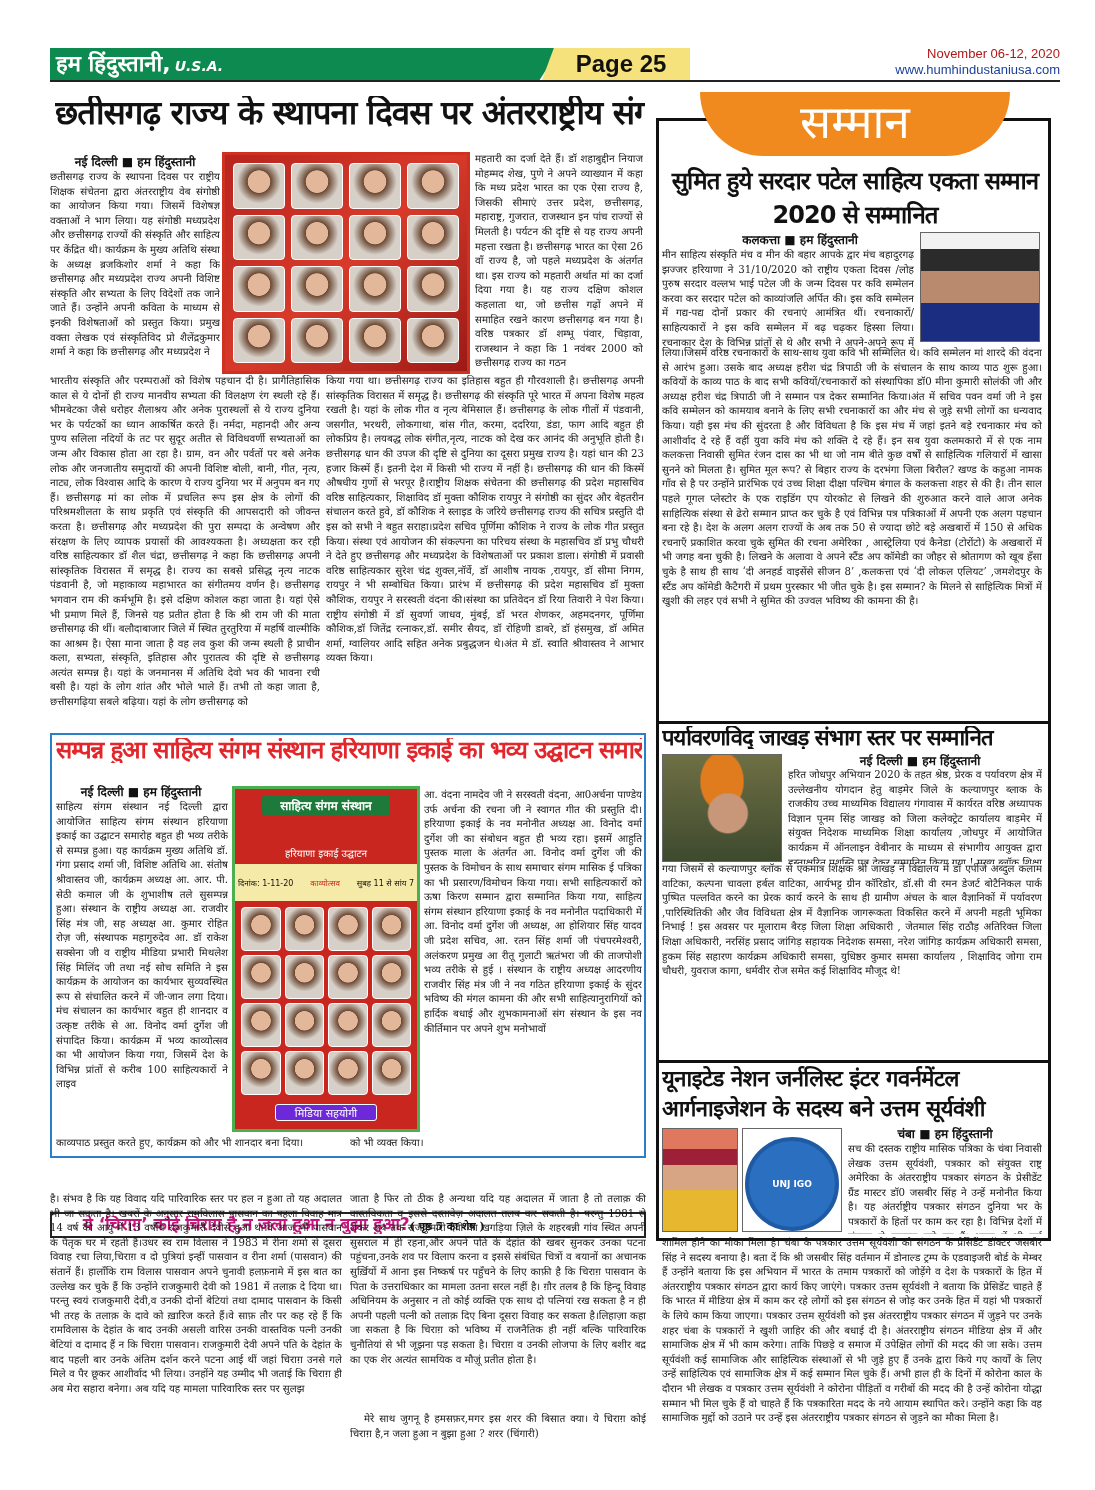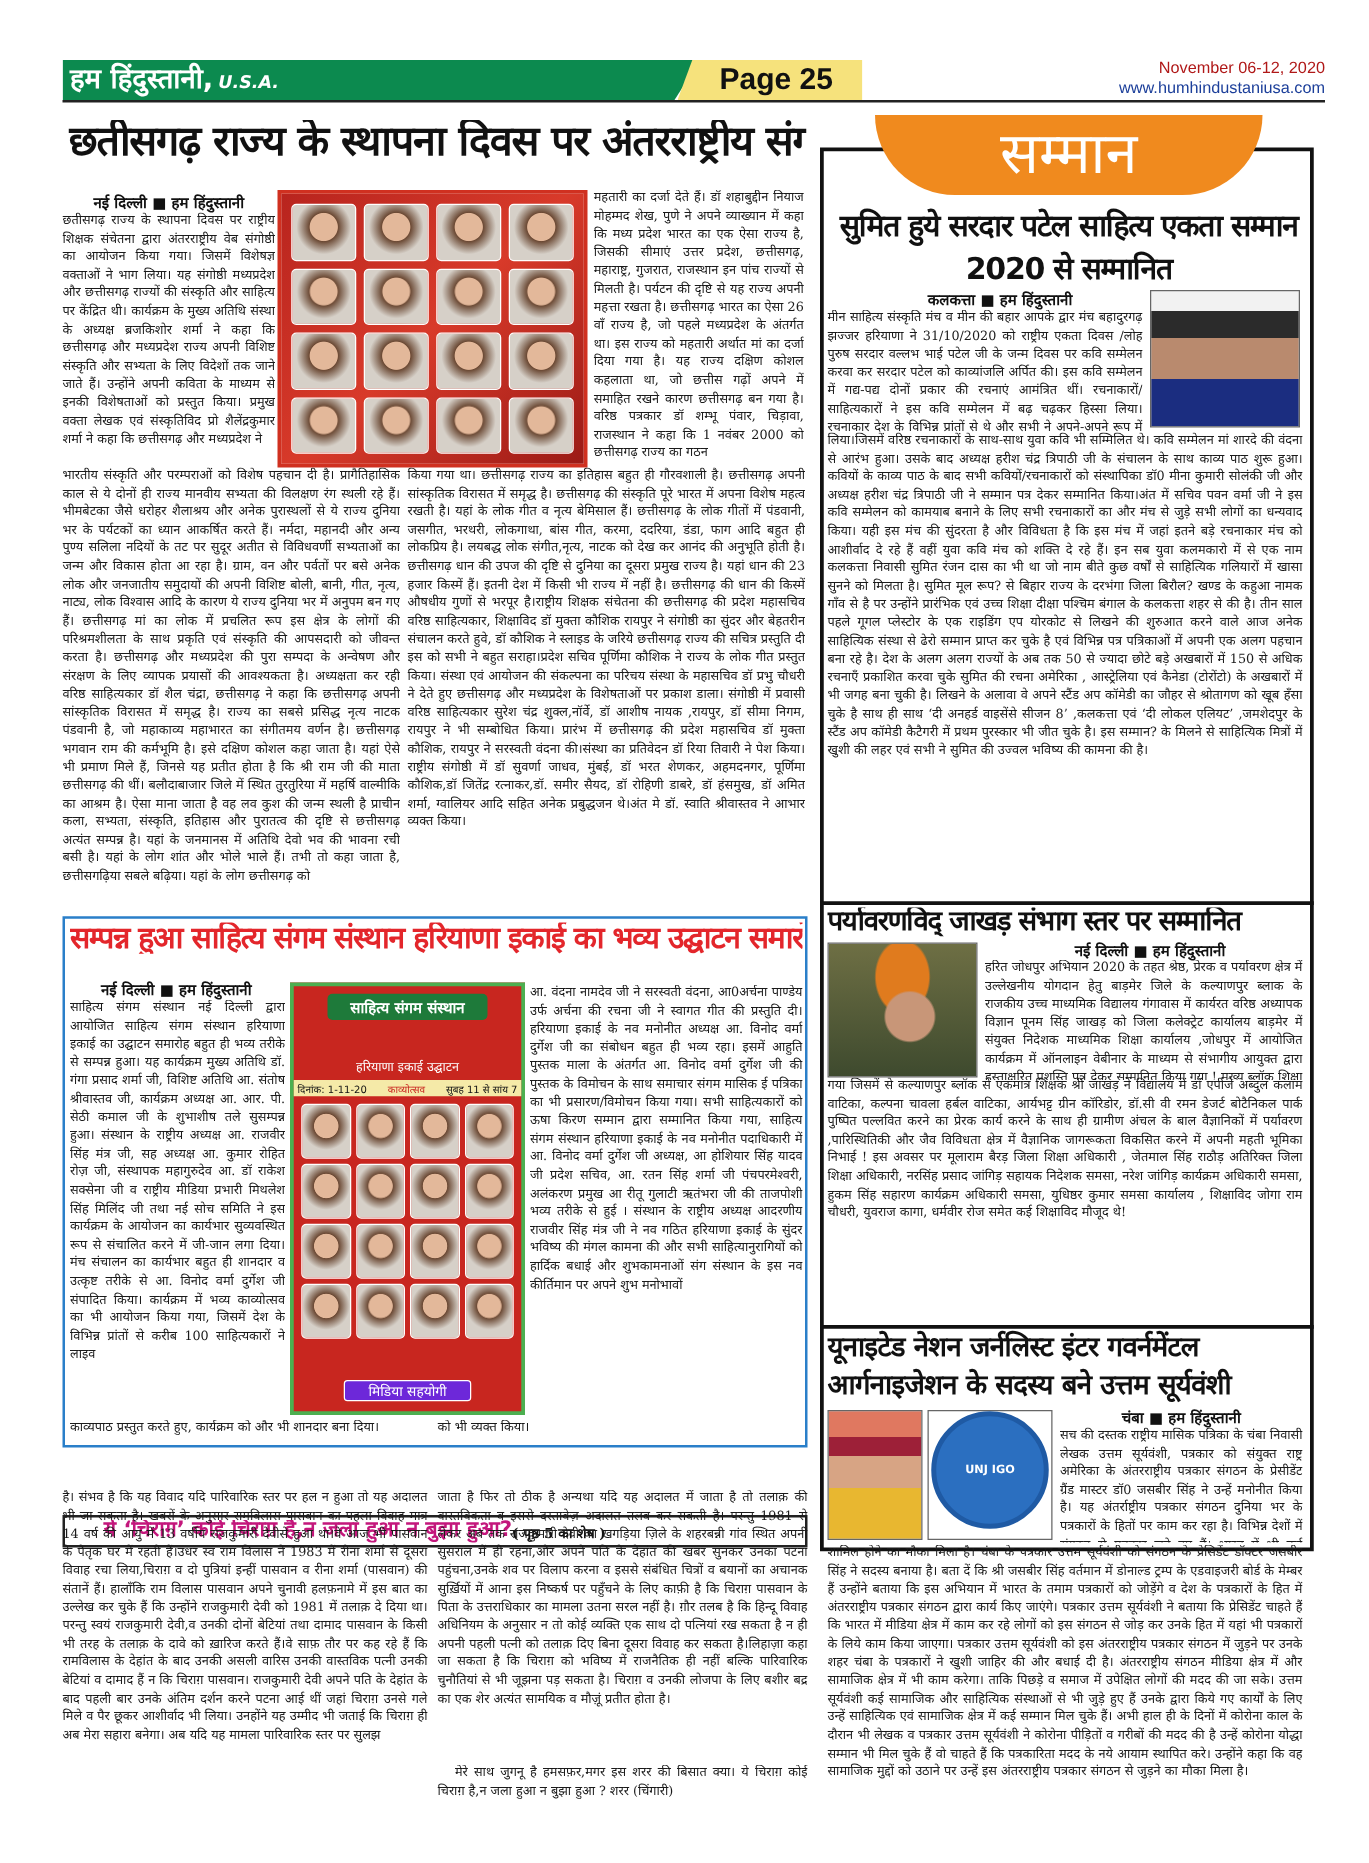--- a/index.html
+++ b/index.html
@@ -62,21 +62,21 @@
 <div class="abs body" data-name="article1-col-wide2" style="left:326px;top:374px;width:318px;height:350px;">किया गया था। छत्तीसगढ़ राज्य का इतिहास बहुत ही गौरवशाली है। छत्तीसगढ़ अपनी सांस्कृतिक विरासत में समृद्ध है। छत्तीसगढ़ की संस्कृति पूरे भारत में अपना विशेष महत्व रखती है। यहां के लोक गीत व नृत्य बेमिसाल हैं। छत्तीसगढ़ के लोक गीतों में पंडवानी, जसगीत, भरथरी, लोकगाथा, बांस गीत, करमा, ददरिया, डंडा, फाग आदि बहुत ही लोकप्रिय है। लयबद्ध लोक संगीत,नृत्य, नाटक को देख कर आनंद की अनुभूति होती है। छत्तीसगढ़ धान की उपज की दृष्टि से दुनिया का दूसरा प्रमुख राज्य है। यहां धान की 23 हजार किस्में हैं। इतनी देश में किसी भी राज्य में नहीं है। छत्तीसगढ़ की धान की किस्में औषधीय गुणों से भरपूर है।राष्ट्रीय शिक्षक संचेतना की छत्तीसगढ़ की प्रदेश महासचिव वरिष्ठ साहित्यकार, शिक्षाविद डॉ मुक्ता कौशिक रायपुर ने संगोष्ठी का सुंदर और बेहतरीन संचालन करते हुवे, डॉ कौशिक ने स्लाइड के जरिये छत्तीसगढ़ राज्य की सचित्र प्रस्तुति दी इस को सभी ने बहुत सराहा।प्रदेश सचिव पूर्णिमा कौशिक ने राज्य के लोक गीत प्रस्तुत किया। संस्था एवं आयोजन की संकल्पना का परिचय संस्था के महासचिव डॉ प्रभु चौधरी ने देते हुए छत्तीसगढ़ और मध्यप्रदेश के विशेषताओं पर प्रकाश डाला। संगोष्ठी में प्रवासी वरिष्ठ साहित्यकार सुरेश चंद्र शुक्ल,नॉर्वे, डॉ आशीष नायक ,रायपुर, डॉ सीमा निगम, रायपुर ने भी सम्बोधित किया। प्रारंभ में छत्तीसगढ़ की प्रदेश महासचिव डॉ मुक्ता कौशिक, रायपुर ने सरस्वती वंदना की।संस्था का प्रतिवेदन डॉ रिया तिवारी ने पेश किया। राष्ट्रीय संगोष्ठी में डॉ सुवर्णा जाधव, मुंबई, डॉ भरत शेणकर, अहमदनगर, पूर्णिमा कौशिक,डॉ जितेंद्र रत्नाकर,डॉ. समीर सैयद, डॉ रोहिणी डाबरे, डॉ हंसमुख, डॉ अमित शर्मा, ग्वालियर आदि सहित अनेक प्रबुद्धजन थे।अंत मे डॉ. स्वाति श्रीवास्तव ने आभार व्यक्त किया।</div>
 
 <div class="abs box-blue" data-name="article2-box" style="left:50px;top:733px;width:596px;height:425px;"></div>
 <div class="abs headline" data-name="article2-headline" style="left:56px;top:738px;width:586px;font-size:24px;color:#e3262b;">सम्पन्न हुआ साहित्य संगम संस्थान हरियाणा इकाई का भव्य उद्घाटन समारोह</div>
 <div class="abs byline" data-name="article2-byline" style="left:56px;top:784px;width:170px;">नई दिल्ली ■ हम हिंदुस्तानी</div>
 <div class="abs body" data-name="article2-col1" style="left:56px;top:800px;width:172px;height:336px;">साहित्य संगम संस्थान नई दिल्ली द्वारा आयोजित साहित्य संगम संस्थान हरियाणा इकाई का उद्घाटन समारोह बहुत ही भव्य तरीके से सम्पन्न हुआ। यह कार्यक्रम मुख्य अतिथि डॉ. गंगा प्रसाद शर्मा जी, विशिष्ट अतिथि आ. संतोष श्रीवास्तव जी, कार्यक्रम अध्यक्ष आ. आर. पी. सेठी कमाल जी के शुभाशीष तले सुसम्पन्न हुआ। संस्थान के राष्ट्रीय अध्यक्ष आ. राजवीर सिंह मंत्र जी, सह अध्यक्ष आ. कुमार रोहित रोज़ जी, संस्थापक महागुरुदेव आ. डॉ राकेश सक्सेना जी व राष्ट्रीय मीडिया प्रभारी मिथलेश सिंह मिलिंद जी तथा नई सोच समिति ने इस कार्यक्रम के आयोजन का कार्यभार सुव्यवस्थित रूप से संचालित करने में जी-जान लगा दिया। मंच संचालन का कार्यभार बहुत ही शानदार व उत्कृष्ट तरीके से आ. विनोद वर्मा दुर्गेश जी संपादित किया। कार्यक्रम में भव्य काव्योत्सव का भी आयोजन किया गया, जिसमें देश के विभिन्न प्रांतों से करीब 100 साहित्यकारों ने लाइव</div>
 <div class="abs body" data-name="article2-col1-tail" style="left:56px;top:1136px;width:290px;height:16px;">काव्यपाठ प्रस्तुत करते हुए, कार्यक्रम को और भी शानदार बना दिया।</div>
 <div class="abs" data-name="event-poster" style="left:232px;top:786px;width:188px;height:346px;background:#c8261f;border:3px solid #4caf50;">
   <div data-name="poster-title" style="margin:6px auto 0;width:128px;background:#1e7a3a;color:#fff;font-size:12px;font-weight:bold;text-align:center;border-radius:4px;padding:2px">साहित्य संगम संस्थान</div>
   <div data-name="poster-subtitle" style="margin-top:30px;color:#fff;font-size:10px;text-align:center">हरियाणा इकाई उद्घाटन</div>
-  <div data-name="poster-date-strip" style="margin-top:4px;background:#f5eaa8;font-size:8px;display:flex;justify-content:space-between;padding:1px 3px">
+  <div data-name="poster-date-strip" style="margin-top:4px;background:#f5eaa8;font-size:8px;display:flex;justify-content:space-between;padding:13px 3px">
     <span data-name="poster-date">दिनांक: 1-11-20</span>
     <span data-name="poster-event" style="color:#c8261f;font-weight:normal">काव्योत्सव</span>
     <span data-name="poster-time">सुबह 11 से सांय 7</span>
   </div>
   <div data-name="poster-photo-grid" style="display:grid;grid-template-columns:repeat(4,1fr);gap:4px;padding:6px">
     <div class="face" style="height:44px" data-name="poster-photo"></div>
       <div class="face" style="height:44px" data-name="poster-photo"></div>
       <div class="face" style="height:44px" data-name="poster-photo"></div>
       <div class="face" style="height:44px" data-name="poster-photo"></div>
     <div class="face" style="height:44px" data-name="poster-photo"></div>
@@ -117,21 +117,21 @@
 <div class="abs headline" data-name="article5-headline" style="left:662px;top:726px;width:382px;font-size:22px;">पर्यावरणविद् जाखड़ संभाग स्तर पर सम्मानित</div>
 <div class="abs byline" data-name="article5-byline" style="left:800px;top:753px;width:240px;">नई दिल्ली ■ हम हिंदुस्तानी</div>
 <div class="abs photo" data-name="jakhad-photo" style="left:662px;top:754px;width:120px;height:108px;background:radial-gradient(circle at 55% 55%,#c89678 22%,transparent 24%),radial-gradient(ellipse at 50% 25%,#e07b1e 25%,transparent 27%),linear-gradient(#6e6f44,#3e4a2e);"></div>
 <div class="abs body" data-name="article5-body-top" style="left:788px;top:768px;width:254px;height:96px;">हरित जोधपुर अभियान 2020 के तहत श्रेष्ठ, प्रेरक व पर्यावरण क्षेत्र में उल्लेखनीय योगदान हेतु बाड़मेर जिले के कल्याणपुर ब्लाक के राजकीय उच्च माध्यमिक विद्यालय गंगावास में कार्यरत वरिष्ठ अध्यापक विज्ञान पूनम सिंह जाखड़ को जिला कलेक्ट्रेट कार्यालय बाड़मेर में संयुक्त निदेशक माध्यमिक शिक्षा कार्यालय ,जोधपुर में आयोजित कार्यक्रम में ऑनलाइन वेबीनार के माध्यम से संभागीय आयुक्त द्वारा हस्ताक्षरित प्रशस्ति पत्र देकर सम्मानित किया गया ! मुख्य ब्लॉक शिक्षा अधिकारी , कल्याणपुर बुद्धा राम चौधरी ने बताया कि इस अवसर पर बाड़मेर जिले से 15 श्रेष्ठ पर्यावरण प्रेरकों को सम्मानित किया</div>
 <div class="abs body" data-name="article5-body-bottom" style="left:662px;top:862px;width:380px;height:190px;">गया जिसमें से कल्याणपुर ब्लॉक से एकमात्र शिक्षक श्री जाखड़ ने विद्यालय में डॉ एपीजे अब्दुल कलाम वाटिका, कल्पना चावला हर्बल वाटिका, आर्यभट्ट ग्रीन कॉरिडोर, डॉ.सी वी रमन डेजर्ट बोटैनिकल पार्क पुष्पित पल्लवित करने का प्रेरक कार्य करने के साथ ही ग्रामीण अंचल के बाल वैज्ञानिकों में पर्यावरण ,पारिस्थितिकी और जैव विविधता क्षेत्र में वैज्ञानिक जागरूकता विकसित करने में अपनी महती भूमिका निभाई ! इस अवसर पर मूलाराम बैरड़ जिला शिक्षा अधिकारी , जेतमाल सिंह राठौड़ अतिरिक्त जिला शिक्षा अधिकारी, नरसिंह प्रसाद जांगिड़ सहायक निदेशक समसा, नरेश जांगिड़ कार्यक्रम अधिकारी समसा, हुकम सिंह सहारण कार्यक्रम अधिकारी समसा, युधिष्ठर कुमार समसा कार्यालय , शिक्षाविद जोगा राम चौधरी, युवराज कागा, धर्मवीर रोज समेत कई शिक्षाविद मौजूद थे!</div>
 
 <div class="abs" data-name="divider" style="left:656px;top:1060px;width:395px;height:3px;background:#111"></div>
 <div class="abs headline" data-name="article6-headline" style="left:662px;top:1064px;width:382px;font-size:22px;white-space:normal;line-height:30px;letter-spacing:-0.5px;">यूनाइटेड नेशन जर्नलिस्ट इंटर गवर्नमेंटल आर्गनाइजेशन के सदस्य बने उत्तम सूर्यवंशी</div>
 <div class="abs byline" data-name="article6-byline" style="left:850px;top:1126px;width:190px;">चंबा ■ हम हिंदुस्तानी</div>
 <div class="abs photo" data-name="uttam-photo" style="left:662px;top:1128px;width:76px;height:104px;background:linear-gradient(180deg,#e07860 0,#e07860 20%,#9d2038 20%,#9d2038 35%,#d7a484 35%,#d7a484 60%,#e8b730 60%);"></div>
-<div class="abs" data-name="unj-igo-logo" style="left:742px;top:1128px;width:100px;height:104px;border:1px solid #666;display:flex;align-items:flex-start;justify-content:center;">
+<div class="abs" data-name="unj-igo-logo" style="left:742px;top:1128px;width:100px;height:104px;border:1px solid #666;display:flex;align-items:flex-end;justify-content:center;">
   <div data-name="un-emblem-icon" style="width:94px;height:94px;border-radius:50%;background:#2b6fc0;border:4px solid #1f5aa4;display:flex;align-items:center;justify-content:center;flex-direction:column;color:#fff;font-size:9px;font-weight:bold">
     <span data-name="logo-text">UNJ IGO</span>
   </div>
 </div>
 <div class="abs body" data-name="article6-body-top" style="left:848px;top:1142px;width:194px;height:92px;">सच की दस्तक राष्ट्रीय मासिक पत्रिका के चंबा निवासी लेखक उत्तम सूर्यवंशी, पत्रकार को संयुक्त राष्ट्र अमेरिका के अंतरराष्ट्रीय पत्रकार संगठन के प्रेसीडेंट ग्रैंड मास्टर डॉ0 जसबीर सिंह ने उन्हें मनोनीत किया है। यह अंतर्राष्ट्रीय पत्रकार संगठन दुनिया भर के पत्रकारों के हितों पर काम कर रहा है। विभिन्न देशों में संगठन से पत्रकार जुड़े हुए हैं। भारत में भी कई पत्रकारों को</div>
 <div class="abs body" data-name="article6-body-bottom" style="left:662px;top:1236px;width:380px;height:0;">शामिल होने का मौका मिला है। चंबा के पत्रकार उत्तम सूर्यवंशी को संगठन के प्रेसिडेंट डॉक्टर जसबीर सिंह ने सदस्य बनाया है। बता दें कि श्री जसबीर सिंह वर्तमान में डोनाल्ड ट्रम्प के एडवाइजरी बोर्ड के मेम्बर हैं उन्होंने बताया कि इस अभियान में भारत के तमाम पत्रकारों को जोड़ेंगे व देश के पत्रकारों के हित में अंतरराष्ट्रीय पत्रकार संगठन द्वारा कार्य किए जाएंगे। पत्रकार उत्तम सूर्यवंशी ने बताया कि प्रेसिडेंट चाहते हैं कि भारत में मीडिया क्षेत्र में काम कर रहे लोगों को इस संगठन से जोड़ कर उनके हित में यहां भी पत्रकारों के लिये काम किया जाएगा। पत्रकार उत्तम सूर्यवंशी को इस अंतरराष्ट्रीय पत्रकार संगठन में जुड़ने पर उनके शहर चंबा के पत्रकारों ने खुशी जाहिर की और बधाई दी है। अंतरराष्ट्रीय संगठन मीडिया क्षेत्र में और सामाजिक क्षेत्र में भी काम करेगा। ताकि पिछड़े व समाज में उपेक्षित लोगों की मदद की जा सके। उत्तम सूर्यवंशी कई सामाजिक और साहित्यिक संस्थाओं से भी जुड़े हुए हैं उनके द्वारा किये गए कार्यों के लिए उन्हें साहित्यिक एवं सामाजिक क्षेत्र में कई सम्मान मिल चुके हैं। अभी हाल ही के दिनों में कोरोना काल के दौरान भी लेखक व पत्रकार उत्तम सूर्यवंशी ने कोरोना पीड़ितों व गरीबों की मदद की है उन्हें कोरोना योद्धा सम्मान भी मिल चुके हैं वो चाहते हैं कि पत्रकारिता मदद के नये आयाम स्थापित करे। उन्होंने कहा कि वह सामाजिक मुद्दों को उठाने पर उन्हें इस अंतरराष्ट्रीय पत्रकार संगठन से जुड़ने का मौका मिला है।</div>
 
 <style>
 
 [data-name="article6-body-bottom"]{height:236px !important}

